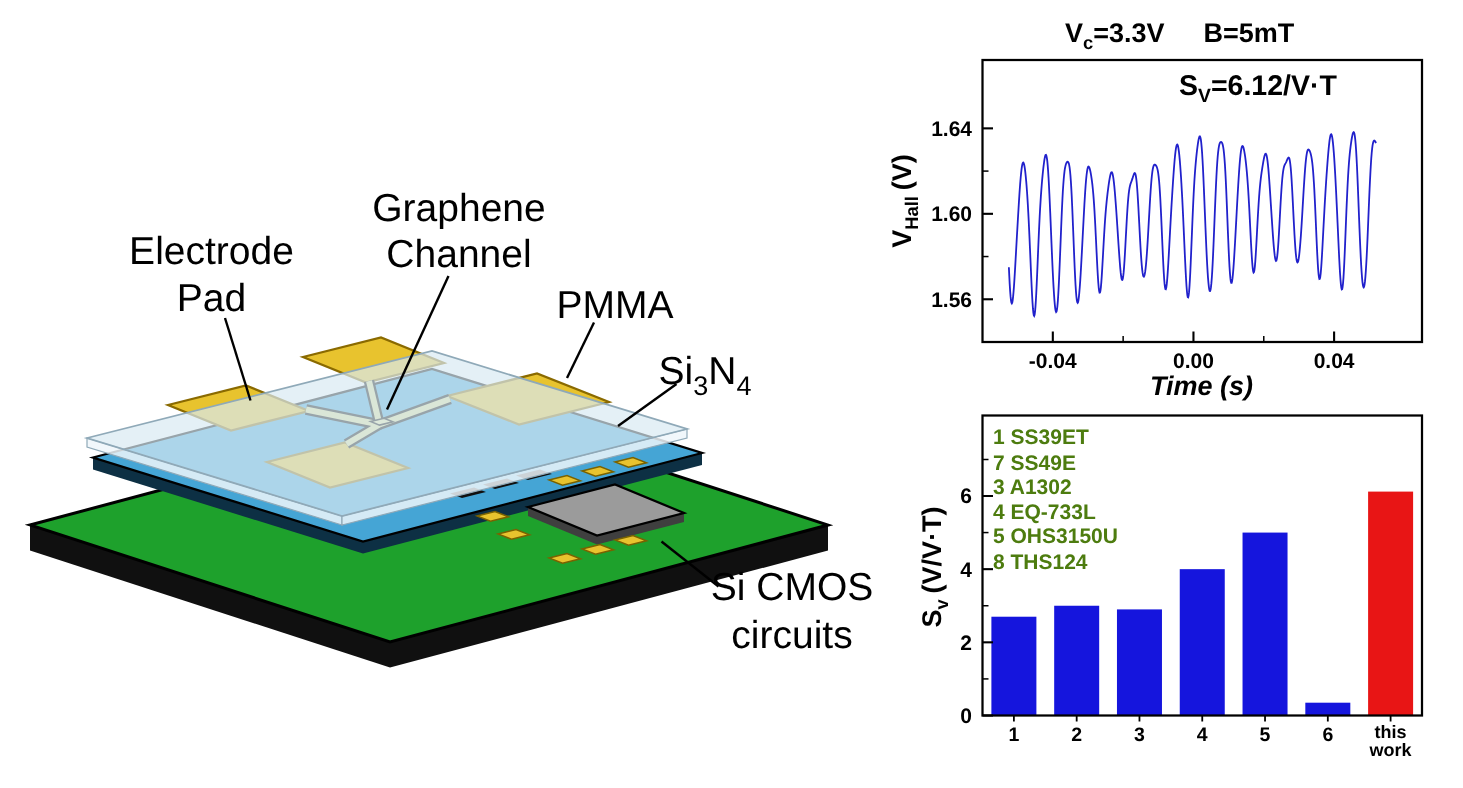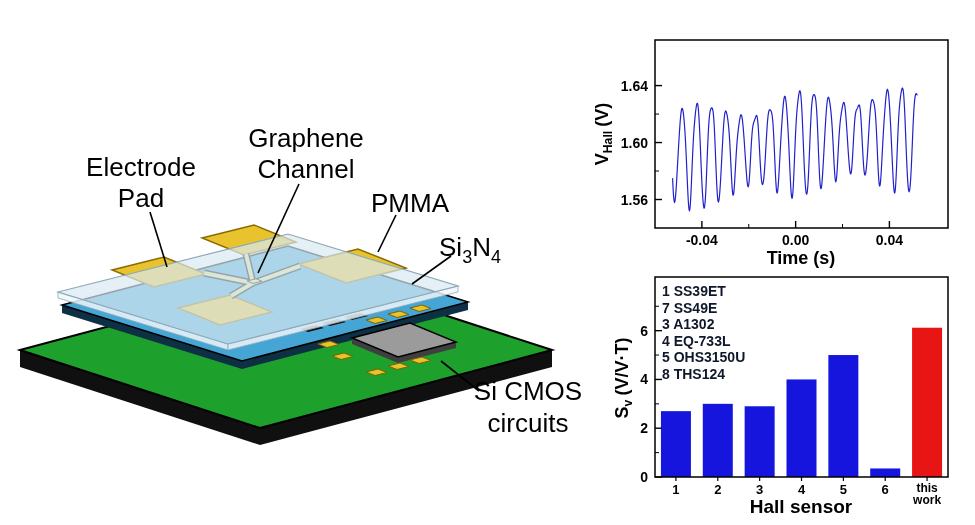--- a/index.html
+++ b/index.html
@@ -1,24 +1,24 @@
 <!DOCTYPE html>
 <html><head>
 <meta charset="utf-8">
 <style>
   html,body{margin:0;padding:0;}
   body{width:975px;height:525px;background:#fff;font-family:"Liberation Sans",sans-serif;overflow:hidden;}
   .page{position:relative;width:975px;height:525px;background:#ffffff;}
   .abs{position:absolute;}
-  .ctr{transform:translate(-50%,-50%);white-space:nowrap;}
+  .ctr{transform:translate(-50%,-50%);white-space:nowrap;font-style:italic;}
   .rot{transform:translate(-50%,-50%) rotate(-90deg);white-space:nowrap;}
   .b{font-weight:bold;}
   sub{font-size:68%;line-height:0;}
   svg text{font-family:"Liberation Sans",sans-serif;fill:#000;}
-  .legend div{font-weight:bold;font-size:14px;line-height:16.5px;color:#0f172a;}
+  .legend div{font-weight:bold;font-size:14px;line-height:16.5px;color:#4d7c0f;}
   .diagram-label{font-size:26px;fill:#000;}
 </style>
 </head>
 <body>
 
 <div class="page">
 
   <svg class="abs" style="left:0;top:0" width="588" height="525" viewBox="0 0 588 525">
 
     <g>
@@ -117,21 +117,23 @@
       <text x="113.88" y="245" text-anchor="middle" font-size="14" font-weight="bold">-0.04</text>
       <line x1="207.64" y1="228" x2="207.64" y2="221" stroke="#000" stroke-width="1.4"></line>
       <text x="207.64" y="245" text-anchor="middle" font-size="14" font-weight="bold">0.00</text>
       <line x1="301.4" y1="228" x2="301.4" y2="221" stroke="#000" stroke-width="1.4"></line>
       <text x="301.4" y="245" text-anchor="middle" font-size="14" font-weight="bold">0.04</text>
       <line x1="160.76" y1="228" x2="160.76" y2="224" stroke="#000" stroke-width="1"></line>
       <line x1="254.52" y1="228" x2="254.52" y2="224" stroke="#000" stroke-width="1"></line>
       <polyline points="84.58,178.12 84.86,184.08 85.14,189.43 85.42,193.99 85.71,197.63 85.99,200.25 86.27,201.80 86.55,202.29 86.83,201.75 87.11,200.26 87.39,197.91 87.67,194.84 87.96,191.16 88.24,187.01 88.52,182.51 88.80,177.76 89.08,172.86 89.36,167.87 89.64,162.85 89.92,157.84 90.21,152.87 90.49,147.96 90.77,143.15 91.05,138.46 91.33,133.93 91.61,129.60 91.89,125.52 92.17,121.75 92.46,118.35 92.74,115.38 93.02,112.89 93.30,110.93 93.58,109.52 93.86,108.68 94.14,108.41 94.42,108.70 94.71,109.52 94.99,110.85 95.27,112.65 95.55,114.88 95.83,117.53 96.11,120.58 96.39,124.02 96.68,127.84 96.96,132.06 97.24,136.69 97.52,141.72 97.80,147.16 98.08,152.97 98.36,159.11 98.64,165.50 98.93,172.04 99.21,178.60 99.49,185.00 99.77,191.08 100.05,196.64 100.33,201.49 100.61,205.46 100.89,208.37 101.18,210.12 101.46,210.62 101.74,209.84 102.02,207.81 102.30,204.59 102.58,200.31 102.86,195.14 103.14,189.25 103.43,182.85 103.71,176.17 103.99,169.39 104.27,162.70 104.55,156.25 104.83,150.15 105.11,144.48 105.39,139.29 105.68,134.56 105.96,130.27 106.24,126.39 106.52,122.86 106.80,119.61 107.08,116.62 107.36,113.85 107.64,111.30 107.93,109.00 108.21,106.98 108.49,105.31 108.77,104.08 109.05,103.37 109.33,103.27 109.61,103.85 109.90,105.19 110.18,107.31 110.46,110.23 110.74,113.94 111.02,118.37 111.30,123.48 111.58,129.15 111.86,135.28 112.15,141.75 112.43,148.44 112.71,155.22 112.99,161.97 113.27,168.58 113.55,174.95 113.83,180.99 114.11,186.62 114.40,191.75 114.68,196.31 114.96,200.22 115.24,203.42 115.52,205.84 115.80,207.40 116.08,208.05 116.36,207.75 116.65,206.45 116.93,204.16 117.21,200.88 117.49,196.67 117.77,191.60 118.05,185.79 118.33,179.38 118.61,172.53 118.90,165.43 119.18,158.27 119.46,151.22 119.74,144.48 120.02,138.18 120.30,132.45 120.58,127.38 120.87,123.01 121.15,119.34 121.43,116.35 121.71,113.98 121.99,112.14 122.27,110.74 122.55,109.70 122.83,108.94 123.12,108.39 123.40,108.03 123.68,107.86 123.96,107.91 124.24,108.24 124.52,108.93 124.80,110.08 125.08,111.79 125.37,114.16 125.65,117.24 125.93,121.10 126.21,125.74 126.49,131.11 126.77,137.15 127.05,143.73 127.33,150.70 127.62,157.88 127.90,165.06 128.18,172.04 128.46,178.62 128.74,184.61 129.02,189.85 129.30,194.23 129.58,197.66 129.87,200.08 130.15,201.49 130.43,201.90 130.71,201.38 130.99,199.99 131.27,197.82 131.55,194.96 131.84,191.51 132.12,187.55 132.40,183.17 132.68,178.45 132.96,173.45 133.24,168.25 133.52,162.91 133.80,157.48 134.09,152.04 134.37,146.66 134.65,141.41 134.93,136.38 135.21,131.63 135.49,127.26 135.77,123.33 136.05,119.90 136.34,117.02 136.62,114.72 136.90,112.99 137.18,111.82 137.46,111.18 137.74,111.03 138.02,111.30 138.30,111.92 138.59,112.85 138.87,114.04 139.15,115.44 139.43,117.06 139.71,118.89 139.99,120.95 140.27,123.31 140.55,125.99 140.84,129.07 141.12,132.59 141.40,136.59 141.68,141.07 141.96,146.01 142.24,151.36 142.52,157.02 142.80,162.87 143.09,168.74 143.37,174.45 143.65,179.80 143.93,184.61 144.21,188.68 144.49,191.86 144.77,194.02 145.06,195.09 145.34,195.04 145.62,193.88 145.90,191.70 146.18,188.60 146.46,184.74 146.74,180.28 147.02,175.41 147.31,170.33 147.59,165.19 147.87,160.15 148.15,155.34 148.43,150.83 148.71,146.68 148.99,142.90 149.27,139.48 149.56,136.40 149.84,133.60 150.12,131.04 150.40,128.65 150.68,126.42 150.96,124.31 151.24,122.33 151.52,120.48 151.81,118.80 152.09,117.34 152.37,116.16 152.65,115.30 152.93,114.84 153.21,114.81 153.49,115.24 153.77,116.16 154.06,117.56 154.34,119.43 154.62,121.74 154.90,124.45 155.18,127.51 155.46,130.87 155.74,134.49 156.03,138.32 156.31,142.32 156.59,146.44 156.87,150.66 157.15,154.93 157.43,159.22 157.71,163.47 157.99,167.62 158.28,171.61 158.56,175.34 158.84,178.72 159.12,181.64 159.40,183.99 159.68,185.67 159.96,186.59 160.24,186.67 160.53,185.86 160.81,184.16 161.09,181.59 161.37,178.22 161.65,174.14 161.93,169.50 162.21,164.46 162.49,159.20 162.78,153.89 163.06,148.72 163.34,143.84 163.62,139.38 163.90,135.44 164.18,132.07 164.46,129.28 164.74,127.04 165.03,125.30 165.31,123.95 165.59,122.91 165.87,122.06 166.15,121.31 166.43,120.56 166.71,119.78 167.00,118.94 167.28,118.05 167.56,117.17 167.84,116.36 168.12,115.74 168.40,115.41 168.68,115.50 168.96,116.11 169.25,117.33 169.53,119.23 169.81,121.83 170.09,125.12 170.37,129.05 170.65,133.55 170.93,138.49 171.21,143.74 171.50,149.15 171.78,154.57 172.06,159.83 172.34,164.81 172.62,169.38 172.90,173.44 173.18,176.92 173.46,179.76 173.75,181.94 174.03,183.45 174.31,184.28 174.59,184.47 174.87,184.01 175.15,182.94 175.43,181.29 175.71,179.08 176.00,176.33 176.28,173.08 176.56,169.37 176.84,165.25 177.12,160.78 177.40,156.03 177.68,151.09 177.96,146.06 178.25,141.05 178.53,136.16 178.81,131.51 179.09,127.19 179.37,123.30 179.65,119.89 179.93,117.00 180.22,114.65 180.50,112.83 180.78,111.49 181.06,110.58 181.34,110.03 181.62,109.77 181.90,109.73 182.18,109.85 182.47,110.10 182.75,110.47 183.03,110.97 183.31,111.65 183.59,112.57 183.87,113.83 184.15,115.52 184.43,117.72 184.72,120.53 185.00,124.00 185.28,128.16 185.56,132.99 185.84,138.45 186.12,144.41 186.40,150.75 186.68,157.29 186.97,163.83 187.25,170.14 187.53,176.01 187.81,181.24 188.09,185.65 188.37,189.09 188.65,191.47 188.93,192.73 189.22,192.87 189.50,191.93 189.78,189.99 190.06,187.17 190.34,183.60 190.62,179.43 190.90,174.81 191.19,169.89 191.47,164.78 191.75,159.60 192.03,154.42 192.31,149.30 192.59,144.28 192.87,139.39 193.15,134.64 193.44,130.02 193.72,125.56 194.00,121.26 194.28,117.15 194.56,113.27 194.84,109.65 195.12,106.35 195.40,103.43 195.69,100.94 195.97,98.95 196.25,97.50 196.53,96.62 196.81,96.33 197.09,96.64 197.37,97.55 197.65,99.02 197.94,101.04 198.22,103.56 198.50,106.55 198.78,109.98 199.06,113.82 199.34,118.04 199.62,122.64 199.90,127.59 200.19,132.88 200.47,138.48 200.75,144.37 201.03,150.48 201.31,156.75 201.59,163.07 201.87,169.33 202.16,175.39 202.44,181.07 202.72,186.21 203.00,190.64 203.28,194.18 203.56,196.69 203.84,198.06 204.12,198.21 204.41,197.11 204.69,194.77 204.97,191.27 205.25,186.73 205.53,181.29 205.81,175.14 206.09,168.50 206.37,161.58 206.66,154.59 206.94,147.71 207.22,141.11 207.50,134.90 207.78,129.19 208.06,124.00 208.34,119.35 208.62,115.21 208.91,111.53 209.19,108.24 209.47,105.28 209.75,102.59 210.03,100.14 210.31,97.89 210.59,95.86 210.87,94.08 211.16,92.61 211.44,91.54 211.72,90.95 212.00,90.94 212.28,91.60 212.56,93.00 212.84,95.20 213.12,98.23 213.41,102.07 213.69,106.69 213.97,112.01 214.25,117.94 214.53,124.34 214.81,131.09 215.09,138.04 215.38,145.04 215.66,151.96 215.94,158.65 216.22,165.01 216.50,170.93 216.78,176.32 217.06,181.10 217.34,185.22 217.63,188.61 217.91,191.23 218.19,193.03 218.47,193.98 218.75,194.04 219.03,193.20 219.31,191.43 219.59,188.75 219.88,185.19 220.16,180.78 220.44,175.61 220.72,169.77 221.00,163.39 221.28,156.62 221.56,149.63 221.84,142.58 222.13,135.66 222.41,129.02 222.69,122.82 222.97,117.17 223.25,112.17 223.53,107.86 223.81,104.27 224.09,101.37 224.38,99.11 224.66,97.42 224.94,96.22 225.22,95.41 225.50,94.91 225.78,94.66 226.06,94.62 226.35,94.77 226.63,95.13 226.91,95.76 227.19,96.71 227.47,98.09 227.75,99.99 228.03,102.49 228.31,105.68 228.60,109.61 228.88,114.28 229.16,119.67 229.44,125.72 229.72,132.30 230.00,139.26 230.28,146.43 230.56,153.60 230.85,160.55 231.13,167.07 231.41,172.98 231.69,178.09 231.97,182.28 232.25,185.45 232.53,187.55 232.81,188.57 233.10,188.55 233.38,187.54 233.66,185.64 233.94,182.96 234.22,179.62 234.50,175.72 234.78,171.39 235.06,166.73 235.35,161.83 235.63,156.76 235.91,151.60 236.19,146.39 236.47,141.19 236.75,136.05 237.03,131.00 237.32,126.11 237.60,121.43 237.88,117.01 238.16,112.93 238.44,109.23 238.72,105.97 239.00,103.20 239.28,100.96 239.57,99.26 239.85,98.10 240.13,97.47 240.41,97.34 240.69,97.66 240.97,98.39 241.25,99.48 241.53,100.87 241.82,102.53 242.10,104.45 242.38,106.59 242.66,108.99 242.94,111.66 243.22,114.63 243.50,117.94 243.78,121.63 244.07,125.72 244.35,130.22 244.63,135.11 244.91,140.34 245.19,145.83 245.47,151.46 245.75,157.08 246.03,162.52 246.32,167.61 246.60,172.15 246.88,175.97 247.16,178.90 247.44,180.84 247.72,181.70 248.00,181.44 248.28,180.09 248.57,177.70 248.85,174.39 249.13,170.32 249.41,165.65 249.69,160.59 249.97,155.32 250.25,150.03 250.54,144.88 250.82,140.00 251.10,135.48 251.38,131.40 251.66,127.75 251.94,124.54 252.22,121.72 252.50,119.22 252.79,116.99 253.07,114.95 253.35,113.06 253.63,111.26 253.91,109.54 254.19,107.91 254.47,106.39 254.75,105.03 255.04,103.88 255.32,103.03 255.60,102.53 255.88,102.46 256.16,102.87 256.44,103.79 256.72,105.24 257.00,107.21 257.29,109.69 257.57,112.62 257.85,115.96 258.13,119.64 258.41,123.59 258.69,127.75 258.97,132.04 259.25,136.41 259.54,140.81 259.82,145.17 260.10,149.45 260.38,153.59 260.66,157.55 260.94,161.25 261.22,164.64 261.51,167.63 261.79,170.13 262.07,172.08 262.35,173.38 262.63,173.95 262.91,173.75 263.19,172.73 263.47,170.88 263.76,168.23 264.04,164.83 264.32,160.78 264.60,156.19 264.88,151.22 265.16,146.03 265.44,140.80 265.72,135.69 266.01,130.86 266.29,126.43 266.57,122.52 266.85,119.17 267.13,116.42 267.41,114.23 267.69,112.57 267.97,111.33 268.26,110.44 268.54,109.76 268.82,109.22 269.10,108.71 269.38,108.17 269.66,107.57 269.94,106.92 270.22,106.25 270.51,105.64 270.79,105.19 271.07,105.00 271.35,105.21 271.63,105.92 271.91,107.23 272.19,109.22 272.48,111.93 272.76,115.36 273.04,119.45 273.32,124.14 273.60,129.29 273.88,134.78 274.16,140.42 274.44,146.06 274.73,151.53 275.01,156.66 275.29,161.31 275.57,165.38 275.85,168.77 276.13,171.44 276.41,173.36 276.69,174.53 276.98,174.96 277.26,174.70 277.54,173.79 277.82,172.28 278.10,170.22 278.38,167.65 278.66,164.63 278.94,161.20 279.23,157.40 279.51,153.28 279.79,148.89 280.07,144.30 280.35,139.56 280.63,134.77 280.91,129.99 281.19,125.33 281.48,120.88 281.76,116.72 282.04,112.93 282.32,109.59 282.60,106.72 282.88,104.37 283.16,102.53 283.44,101.19 283.73,100.29 284.01,99.80 284.29,99.64 284.57,99.76 284.85,100.11 285.13,100.64 285.41,101.35 285.70,102.22 285.98,103.29 286.26,104.62 286.54,106.27 286.82,108.32 287.10,110.85 287.38,113.94 287.66,117.64 287.95,121.97 288.23,126.93 288.51,132.46 288.79,138.47 289.07,144.82 289.35,151.34 289.63,157.85 289.91,164.11 290.20,169.93 290.48,175.08 290.76,179.39 291.04,182.71 291.32,184.93 291.60,185.99 291.88,185.89 292.16,184.66 292.45,182.40 292.73,179.23 293.01,175.29 293.29,170.75 293.57,165.79 293.85,160.55 294.13,155.18 294.41,149.81 294.70,144.52 294.98,139.38 295.26,134.43 295.54,129.69 295.82,125.16 296.10,120.83 296.38,116.69 296.67,112.72 296.95,108.94 297.23,105.36 297.51,102.01 297.79,98.93 298.07,96.18 298.35,93.82 298.63,91.91 298.92,90.52 299.20,89.70 299.48,89.48 299.76,89.90 300.04,90.95 300.32,92.64 300.60,94.93 300.88,97.80 301.17,101.20 301.45,105.08 301.73,109.40 302.01,114.11 302.29,119.17 302.57,124.54 302.85,130.19 303.13,136.06 303.42,142.11 303.70,148.28 303.98,154.50 304.26,160.68 304.54,166.70 304.82,172.45 305.10,177.78 305.38,182.54 305.67,186.57 305.95,189.73 306.23,191.88 306.51,192.92 306.79,192.78 307.07,191.43 307.35,188.89 307.64,185.21 307.92,180.51 308.20,174.94 308.48,168.68 308.76,161.94 309.04,154.92 309.32,147.84 309.60,140.89 309.89,134.24 310.17,128.03 310.45,122.35 310.73,117.25 311.01,112.73 311.29,108.79 311.57,105.35 311.85,102.37 312.14,99.75 312.42,97.44 312.70,95.37 312.98,93.50 313.26,91.84 313.54,90.41 313.82,89.25 314.10,88.45 314.39,88.09 314.67,88.28 314.95,89.11 315.23,90.68 315.51,93.04 315.79,96.24 316.07,100.27 316.35,105.11 316.64,110.69 316.92,116.89 317.20,123.60 317.48,130.66 317.76,137.91 318.04,145.18 318.32,152.31 318.60,159.15 318.89,165.55 319.17,171.42 319.45,176.65 319.73,181.17 320.01,184.91 320.29,187.86 320.57,189.96 320.86,191.22 321.14,191.61 321.42,191.14 321.70,189.81 321.98,187.63 322.26,184.63 322.54,180.83 322.82,176.29 323.11,171.09 323.39,165.31 323.67,159.06 323.95,152.48 324.23,145.71 324.51,138.90 324.79,132.21 325.07,125.79 325.36,119.79 325.64,114.31 325.92,109.46 326.20,105.29 326.48,101.83 326.76,99.07 327.04,96.96 327.32,95.46 327.61,94.47 327.89,93.92 328.17,93.72 328.45,93.81 328.73,94.13 329.01,94.66 329.29,95.41" fill="none" stroke="#2121cc" stroke-width="1.2"></polyline>
     </svg>
 
+  <div class="abs b" style="left:710px;top:12px;font-size:18px"><span>V</span><sub>c</sub><span>=3.3V</span><span style="display:inline-block;width:26px"></span><span>B=5mT</span></div>
 
+  <div class="abs b" style="left:786px;top:47px;font-size:19px"><span>S</span><sub>V</sub><span>=6.12/V·T</span></div>
 
   <div class="abs rot b" style="left:602px;top:134px;font-size:18px"><span>V</span><sub>Hall</sub><span style="margin-left:4px">(V)</span></div>
 
   <div class="abs ctr b" style="left:801px;top:258px;font-size:18px">Time (s)</div>
 
   <svg id="bar-chart" class="abs" style="left:588px;top:268px" width="387" height="257">
       <rect x="72.92857142857143" y="143.14634146341461" width="30" height="65.85365853658539" fill="#1515dd"></rect>
       <line x1="87.92857142857143" y1="209" x2="87.92857142857143" y2="213" stroke="#000" stroke-width="1.2"></line>
       <text x="87.92857142857143" y="226" text-anchor="middle" font-size="13" font-weight="bold">1</text>
       <rect x="114.78571428571428" y="135.8292682926829" width="30" height="73.17073170731709" fill="#1515dd"></rect>
@@ -172,15 +174,14 @@
     <div>1 SS39ET</div>
     <div>7 SS49E</div>
     <div>3 A1302</div>
     <div>4 EQ-733L</div>
     <div>5 OHS3150U</div>
     <div>8 THS124</div>
   </div>
 
   <div class="abs rot b" style="left:622px;top:378px;font-size:18px"><span>S</span><sub>v</sub><span style="margin-left:4px">(V/V·T)</span></div>
 
-  <div class="abs ctr b" style="left:801px;top:507px;font-size:19px">Hall sensor</div>
 
 </div>
 
 </body></html>

